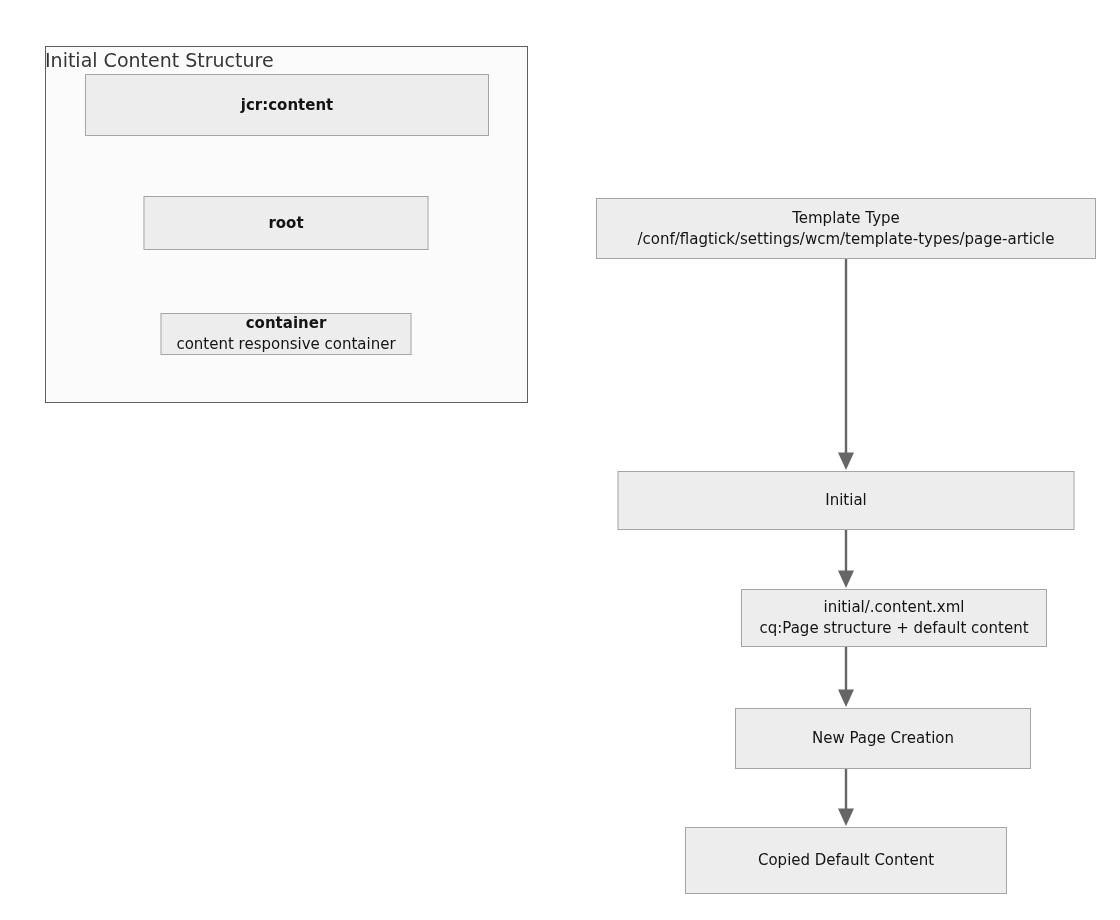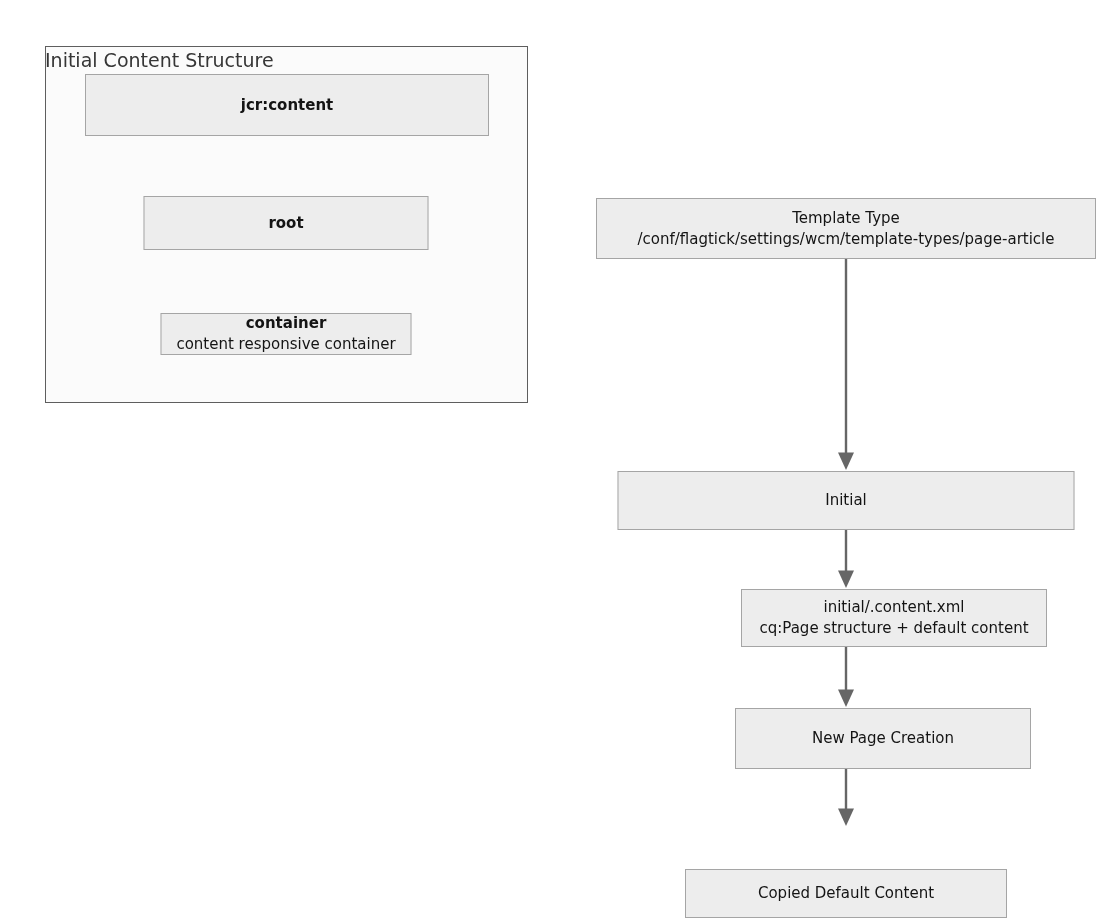--- a/index.html
+++ b/index.html
@@ -64,21 +64,21 @@
   .node.lead-bold .node-title { font-weight: bold; }
   
   .n-jcr       { left: 287px; top: 74px;  min-width: 404px; height: 62px; }
   .n-root      { left: 286px; top: 196px; min-width: 285px; height: 54px; }
   .n-container { left: 286px; top: 313px; min-width: 251px; height: 42px; }
   
   .n-ttype    { left: 846px; top: 198px; min-width: 500px; height: 61px; }
   .n-template { left: 846px; top: 471px; min-width: 457px; height: 59px; }
   .n-initial  { left: 846px; top: 589px; min-width: 306px; height: 58px; margin-left: 48px; }
   .n-newpage  { left: 846px; top: 708px; min-width: 296px; height: 61px; margin-left: 37px; }
-  .n-copied   { left: 846px; top: 827px; min-width: 322px; height: 49px; margin-top: 42px; }
+  .n-copied   { left: 846px; top: 827px; min-width: 322px; height: 67px; }
 </style>
 </head>
 <body>
 
 <div class="page">
 
   <svg class="arrow-layer" viewBox="0 0 1120 920" xmlns="http://www.w3.org/2000/svg">
 
     <g>
       <line x1="287" y1="136" x2="287" y2="178"></line>

